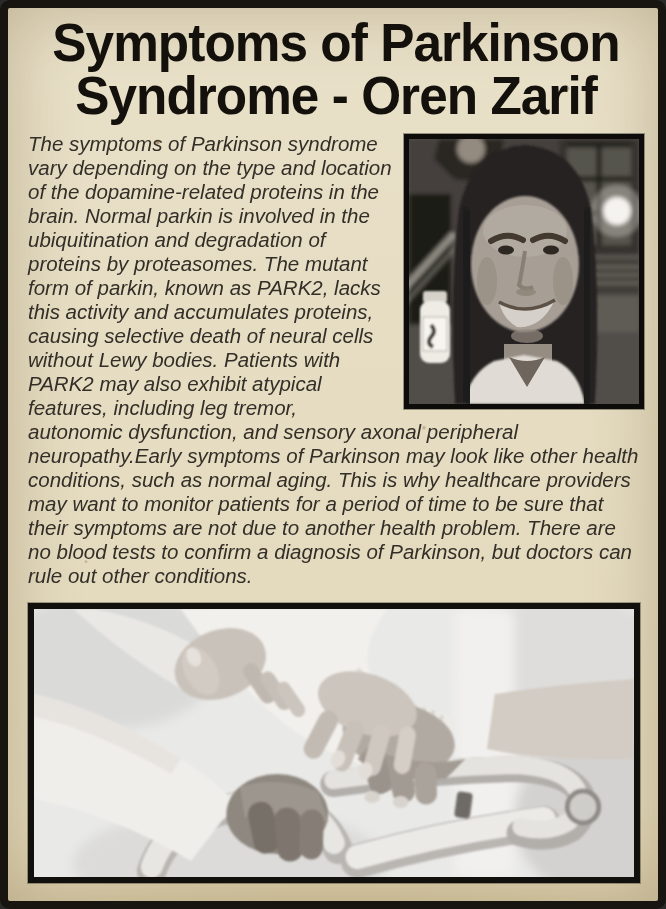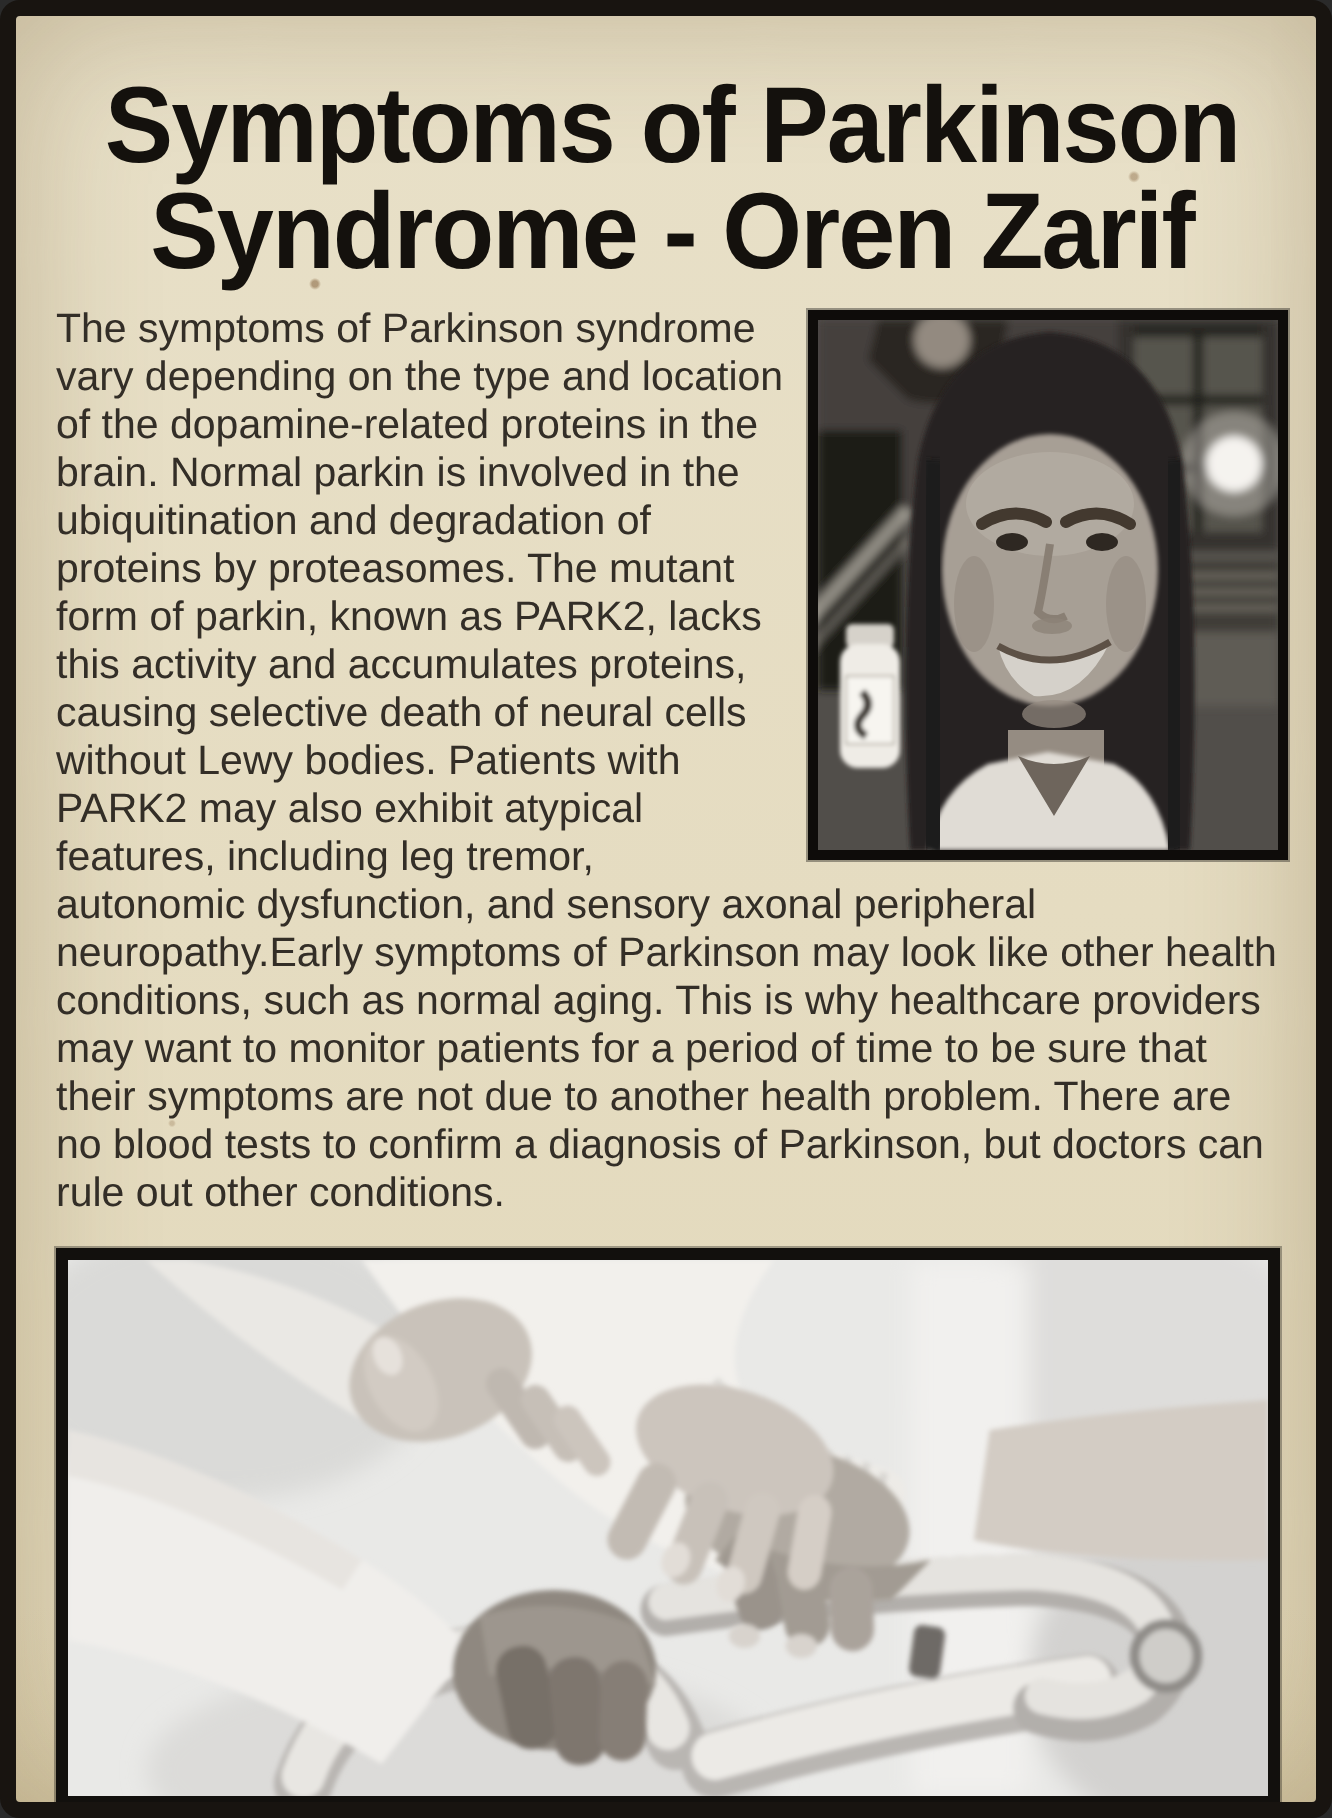--- a/index.html
+++ b/index.html
@@ -10,36 +10,36 @@
     border:8px solid #181410;
     border-radius:10px;
     background:
       radial-gradient(circle at 23% 15%, rgba(110,70,30,.45) 0 1.5px, transparent 3px),
       radial-gradient(circle at 86% 9%, rgba(110,70,30,.35) 0 1.5px, transparent 3px),
       radial-gradient(circle at 64% 47%, rgba(110,70,30,.28) 0 1px, transparent 2.5px),
       radial-gradient(circle at 12% 62%, rgba(110,70,30,.22) 0 1px, transparent 2px),
       radial-gradient(900px 420px at 50% 112%, rgba(196,176,128,.55) 0%, rgba(196,176,128,0) 60%),
       linear-gradient(#e8e0c8, #e2d8ba);
     box-shadow: inset 0 0 70px rgba(110,85,40,.32);
-    padding:25px 14px 0 20px;
+    padding:4px 14px 0 20px;
     overflow:hidden;
     font-family:"Liberation Sans", sans-serif;
   }
   .title{
     text-align:center;
     color:#14110d;
     font-weight:bold;
     font-size:54px;
     line-height:53px;
     margin:4px 0 10px 0;
     letter-spacing:-1px;
   }
   .title-line{display:block;transform:scaleX(.95);transform-origin:50% 50%;white-space:nowrap;}
   .article{color:#332e27;font-size:20.5px;line-height:24px;}
-  .article p{margin:0;}
+  .article p{margin:0;font-style:italic;}
   .portrait-photo{
     float:right;
     width:230px;height:265px;
     border:5px solid #0e0c0a;
     margin:2px 0 10px 12px;
     background:#514e4a;
     box-shadow:0 0 0 1px rgba(0,0,0,.35);
   }
   .portrait-photo svg{display:block;width:100%;height:100%;}
   .walker-photo{

